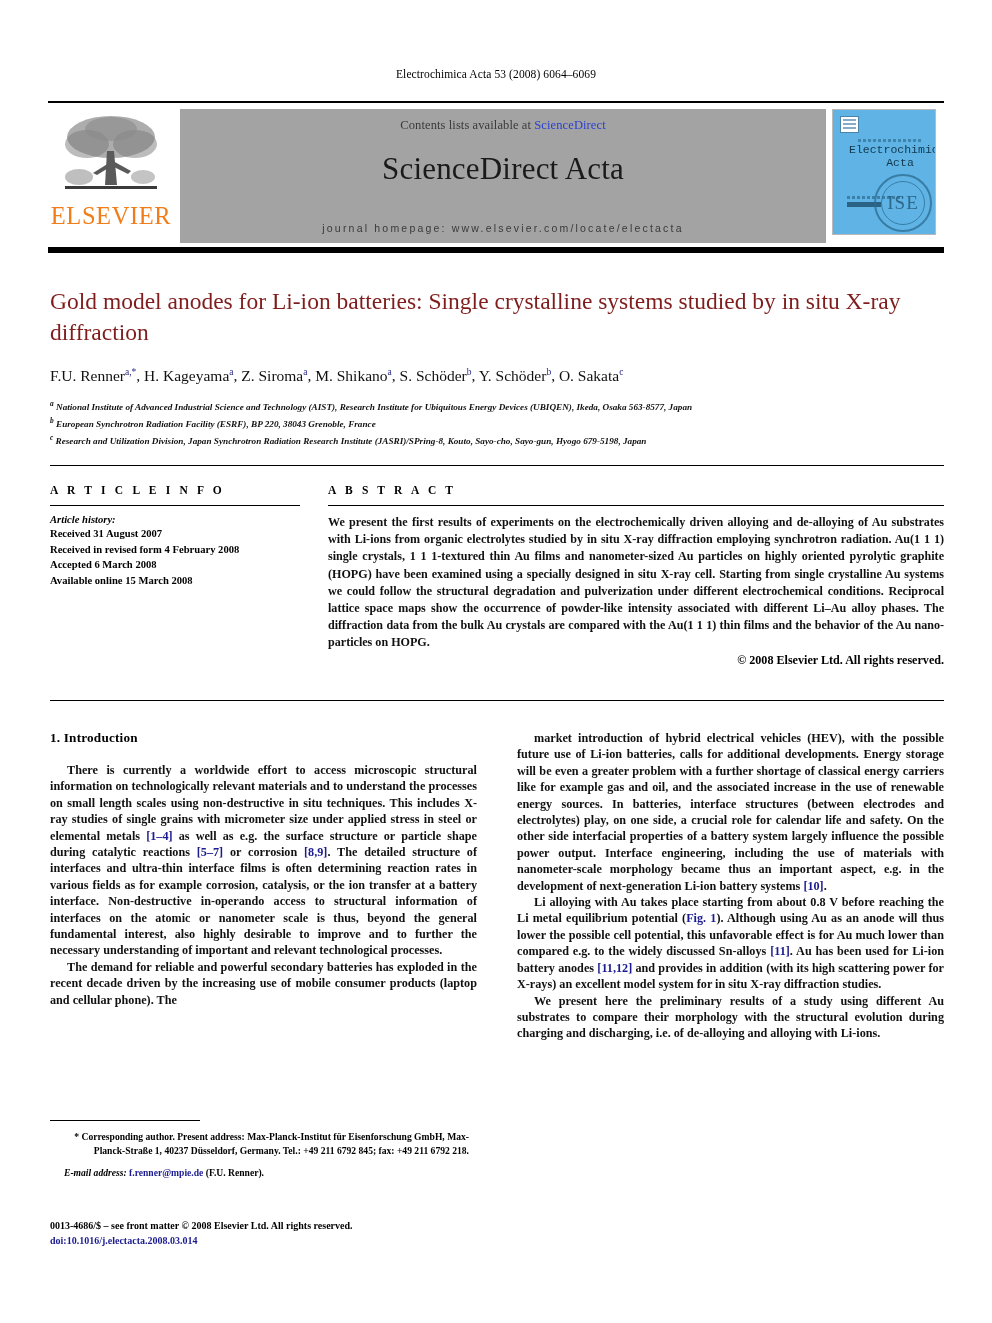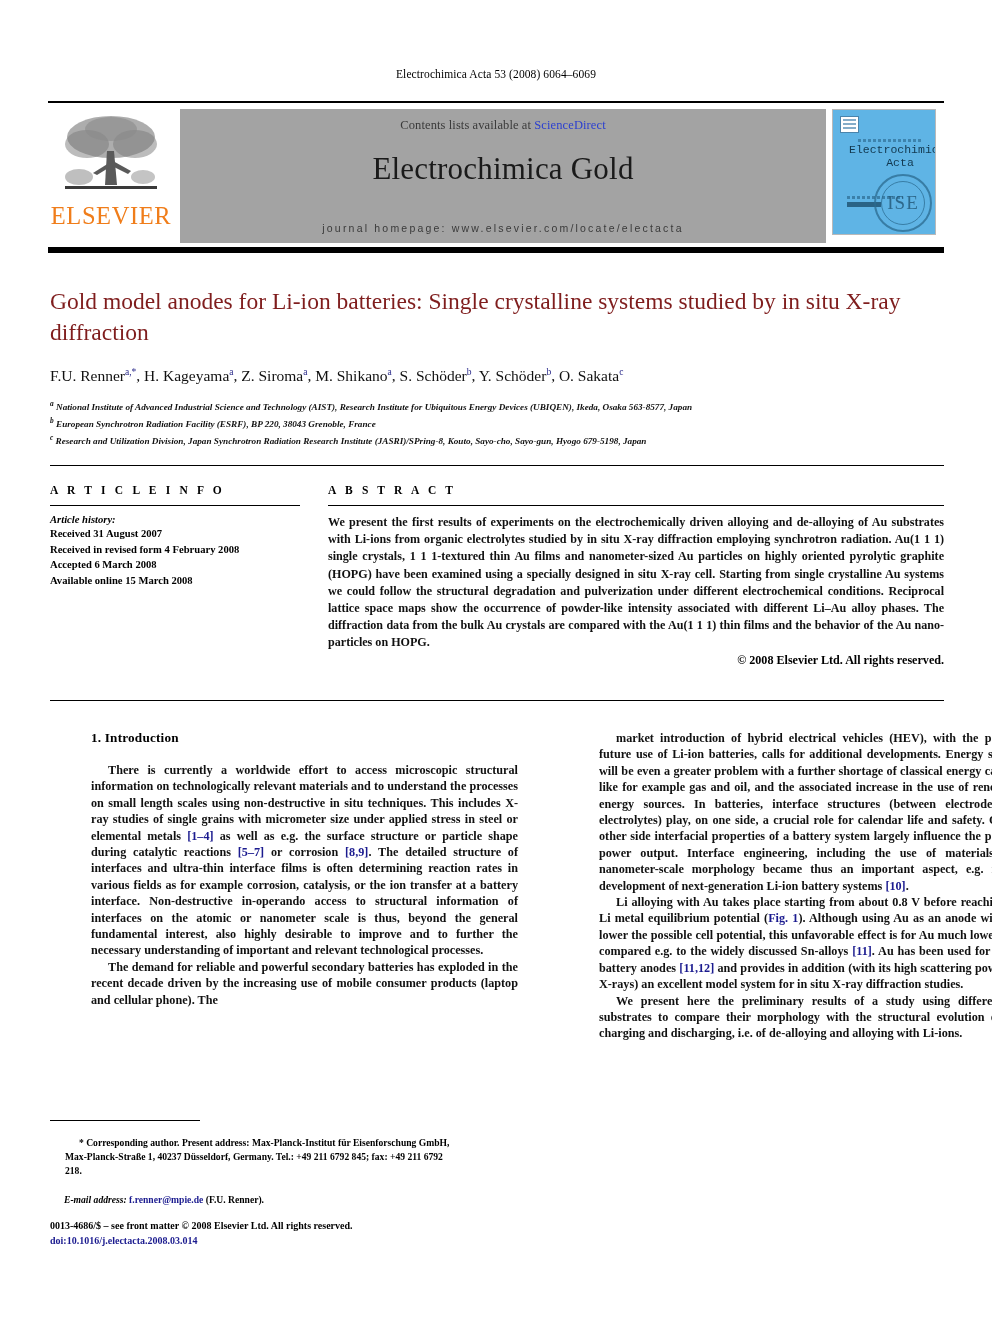--- a/index.html
+++ b/index.html
@@ -326,21 +326,20 @@
     left: 50px;
     width: 894px;
     height: 560px;
     display: flex;
     gap: 40px;
   }
   .bcol {
     width: 427px;
     flex: 0 0 427px;
     position: relative;
-    margin-left: 41px;
   }
   h2.sec-title {
     font-size: 13.2px;
     font-weight: bold;
     margin: 0 0 16px 0;
     letter-spacing: 0.2px;
   }
   p.body-p {
     font-size: 12.2px;
     font-weight: bold;
@@ -363,21 +362,22 @@
   .fn-rule {
     border-top: 1px solid #000;
     width: 150px;
     margin-bottom: 9px;
   }
   .fn-text {
     font-size: 9.6px;
     font-weight: bold;
     line-height: 1.45;
     text-indent: 14px;
-    margin: 15px;
+    margin: 8px;
+    text-align: right;
   }
   .fn-email {
     font-size: 9.6px;
     font-weight: bold;
     line-height: 1.45;
     text-indent: 14px;
     margin-top: 8px;
   }
   .fn-email .lbl { font-style: italic; }
   .fn-email .mail { color: #1b1b8f; }
@@ -417,21 +417,21 @@
             <rect x="6" y="75" width="92" height="3" fill="#3a3a3a"></rect>
           </g>
         </svg>
         <div class="elsevier-word">ELSEVIER</div>
       </div>
 
       <div class="center-band">
         <div class="contents-line">
           <span>Contents lists available at </span><span class="sd">ScienceDirect</span>
         </div>
-        <div class="journal-name">Electrochimica Gold</div>
+        <div class="journal-name">ScienceDirect Acta</div>
         <div class="homepage-line">journal homepage: www.elsevier.com/locate/electacta</div>
       </div>
 
       <div class="cover-block">
         <div class="cover-img">
           <div class="cover-elsevier-logo"></div>
           <div class="cover-tiny-rule"></div>
           <div class="cover-title">
             <em>Electrochimica</em>
             <em class="acta">Acta</em>

